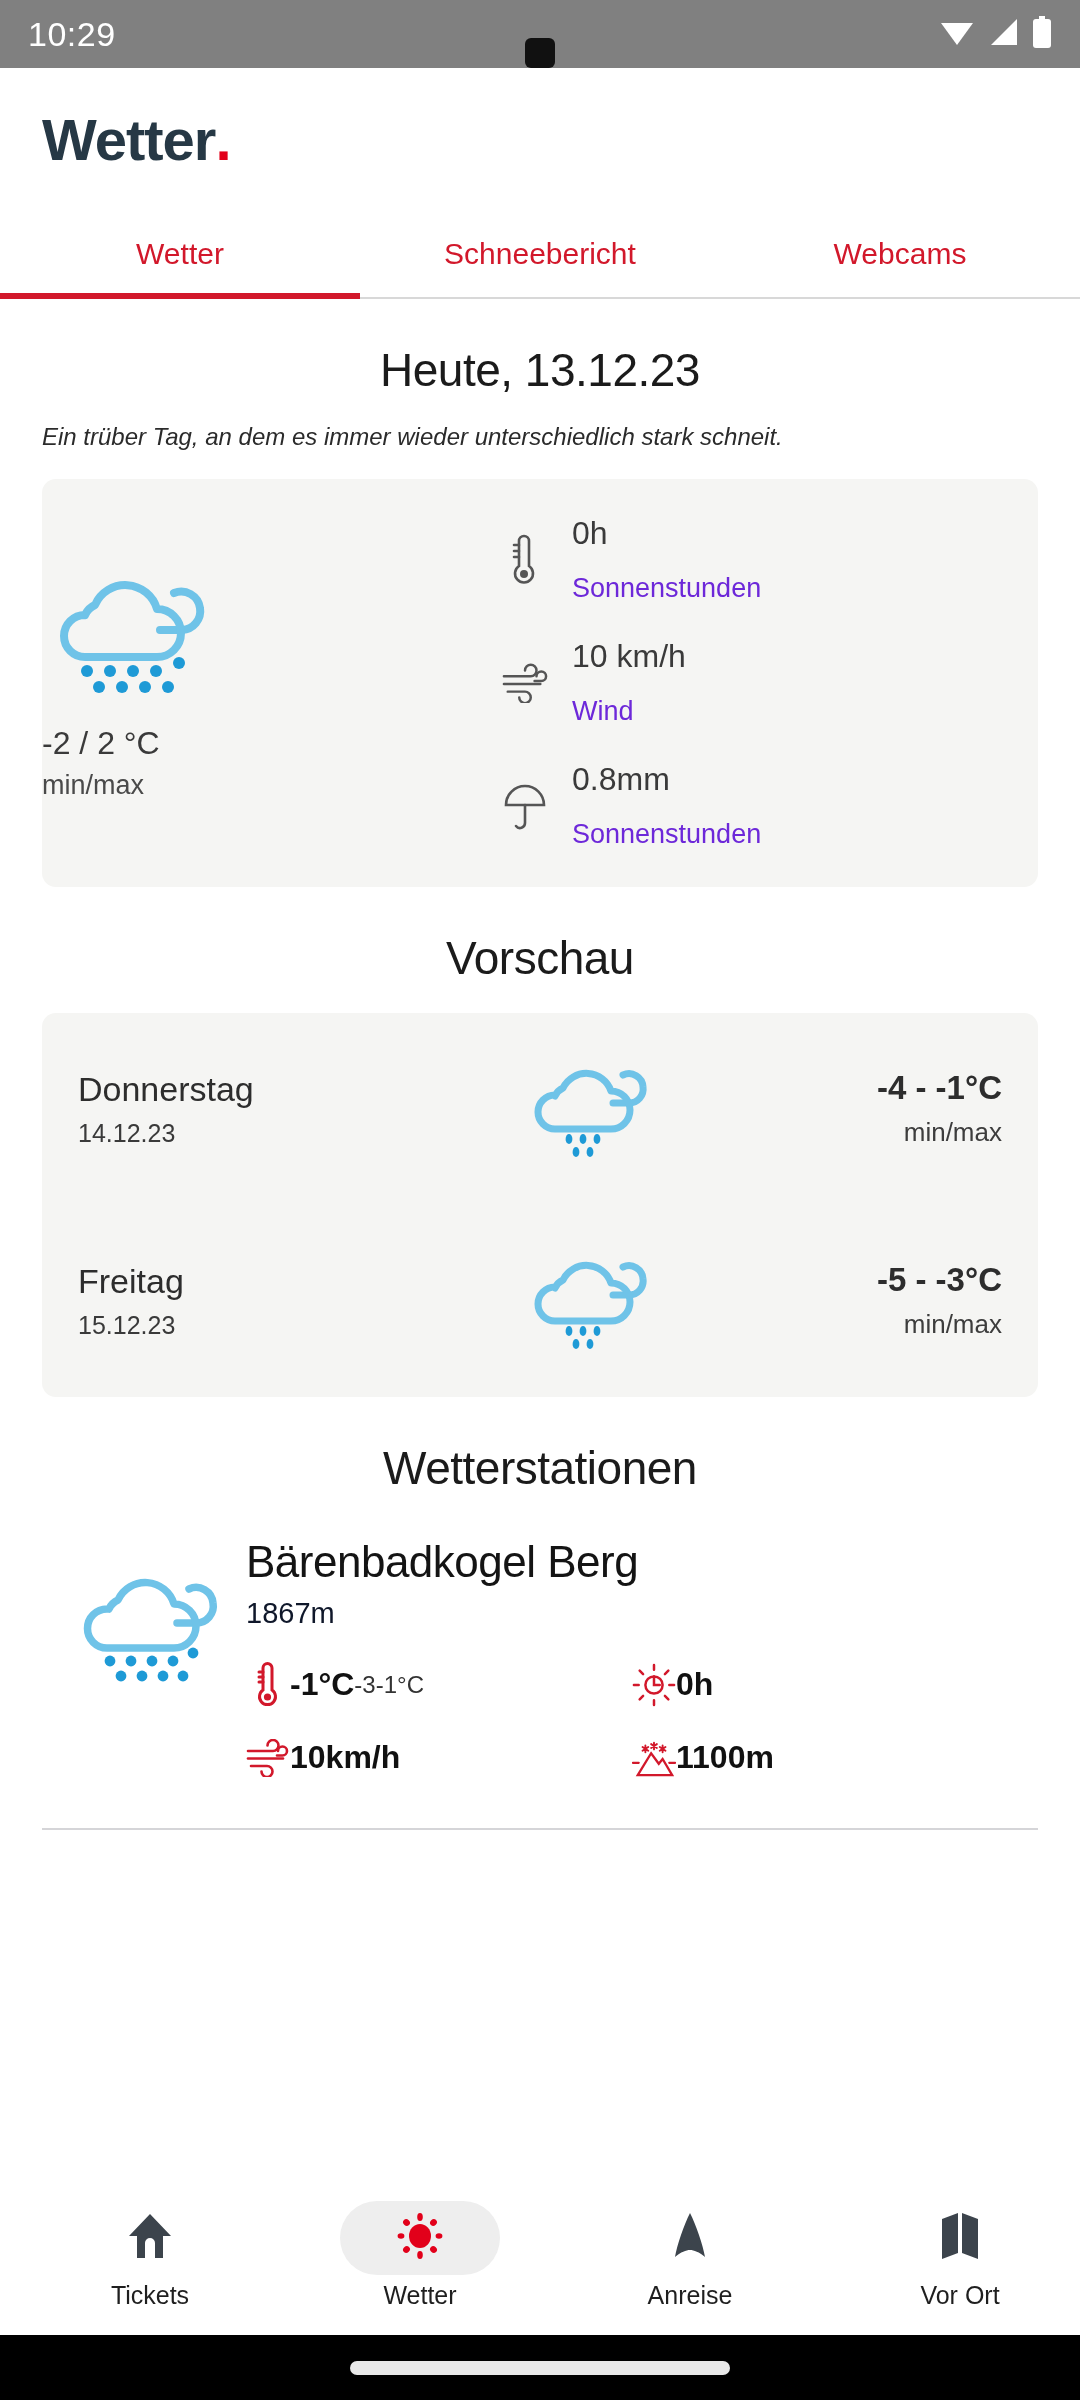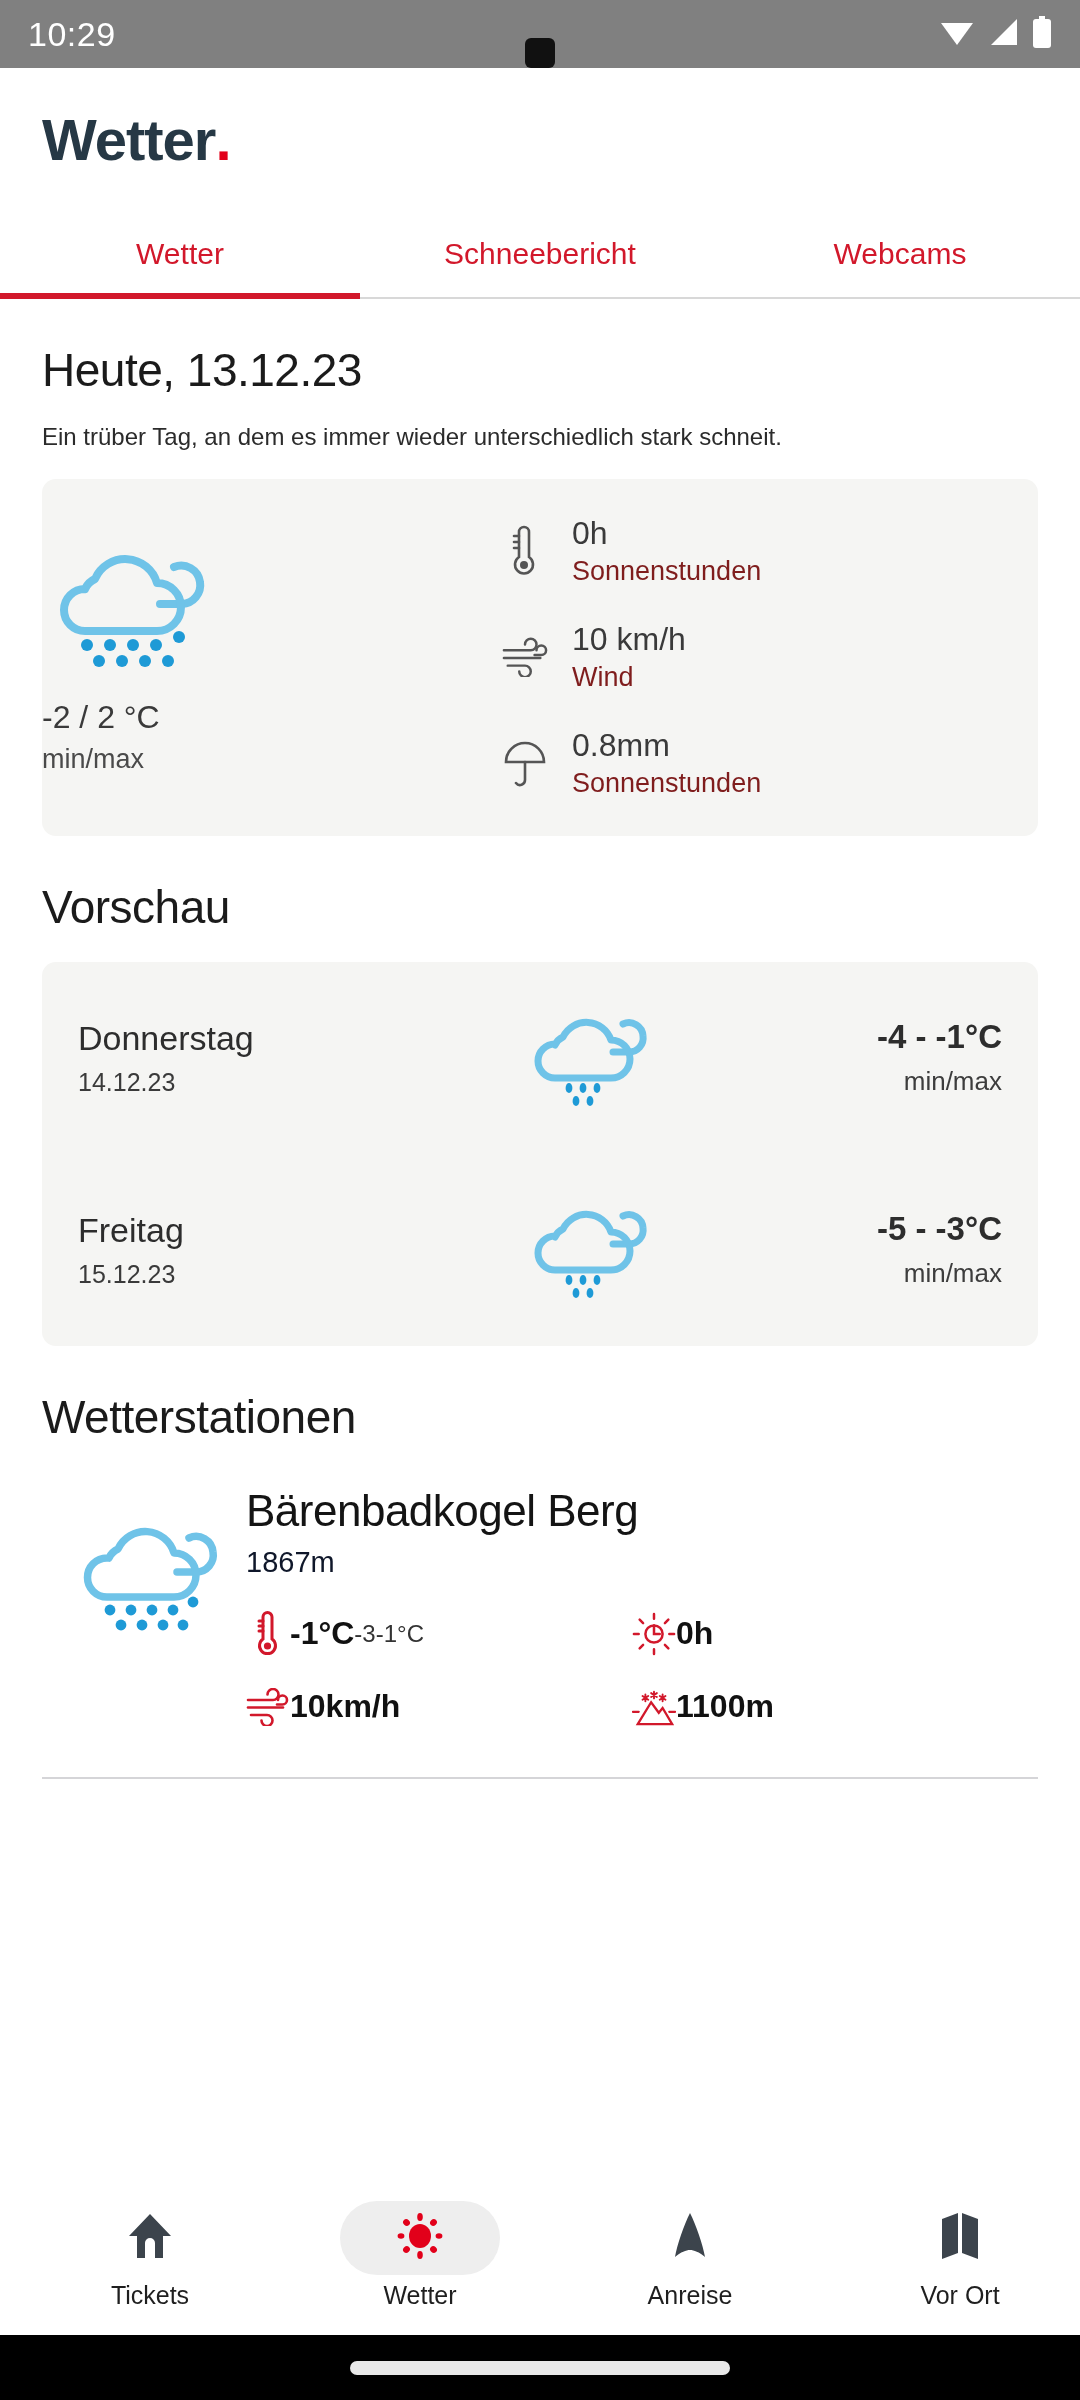--- a/index.html
+++ b/index.html
@@ -49,41 +49,41 @@
   }
   .tab-underline {
     position:absolute; left:0; bottom:-2px;
     width:33.333%; height:6px; background:#d2182b;
   }
 
   
   .section { padding:0 42px; }
   h2.section-title {
     font-size:46px; font-weight:normal; color:#1b1b1b;
-    margin-top:44px; letter-spacing:-.5px;
-  }
-  .subtitle { font-size:24px; color:#2b2b2b; margin-top:26px; }
+    margin-top:44px; letter-spacing:-.5px;text-align:center;
+  }
+  .subtitle { font-size:24px; color:#2b2b2b; margin-top:26px;font-style:italic; }
 
   .card {
     background:#f5f5f3; border-radius:14px; margin-top:28px;
   }
 
   
   .today-card { display:flex; padding:36px 0 36px 0; }
   .today-left {
     flex:0 0 460px;
     display:flex; flex-direction:column; align-items:flex-start; justify-content:center;
   }
   .today-temp { font-size:32px; color:#3a3a3a; margin-top:26px; }
   .today-minmax { font-size:27px; color:#4a4a4a; margin-top:8px; }
   .today-right { flex:1; display:flex; flex-direction:column; justify-content:center; gap:34px; }
   .stat-row { display:flex; align-items:center; gap:24px; }
   .stat-icon { width:46px; display:flex; justify-content:center; flex:0 0 46px; }
   .stat-value { font-size:32px; color:#3a3a3a; line-height:1.15; }
-  .stat-label { font-size:27px; color:#7f1d1d; line-height:1.2; margin-top:3px; }
+  .stat-label { font-size:27px; color:#6d28d9; line-height:1.2; margin-top:20px; }
 
   
   .fc-row { display:flex; align-items:center; padding:46px 0; }
   .fc-day { flex:0 0 400px; padding-left:36px; }
   .fc-dayname { font-size:34px; color:#2d2d2d; }
   .fc-date { font-size:25px; color:#3a3a3a; margin-top:10px; }
   .fc-icon { flex:1; display:flex; justify-content:center; }
   .fc-temps { flex:0 0 300px; text-align:right; padding-right:36px; }
   .fc-range { font-size:33px; color:#2d2d2d; font-weight:600; }
   .fc-minmax { font-size:26px; color:#3d3d3d; margin-top:10px; }

